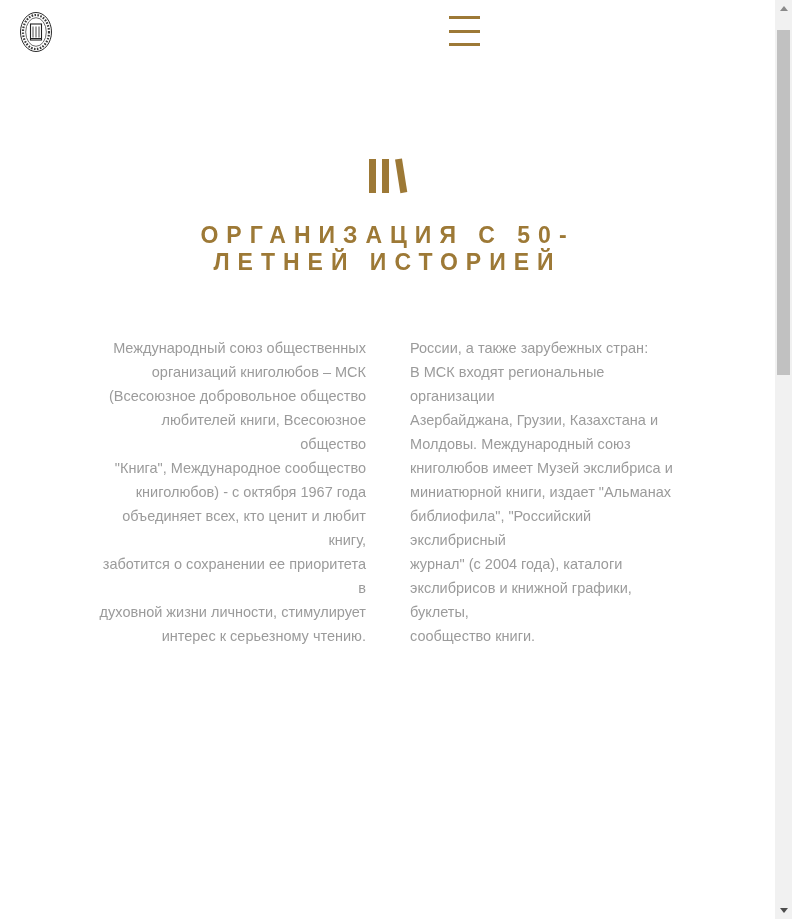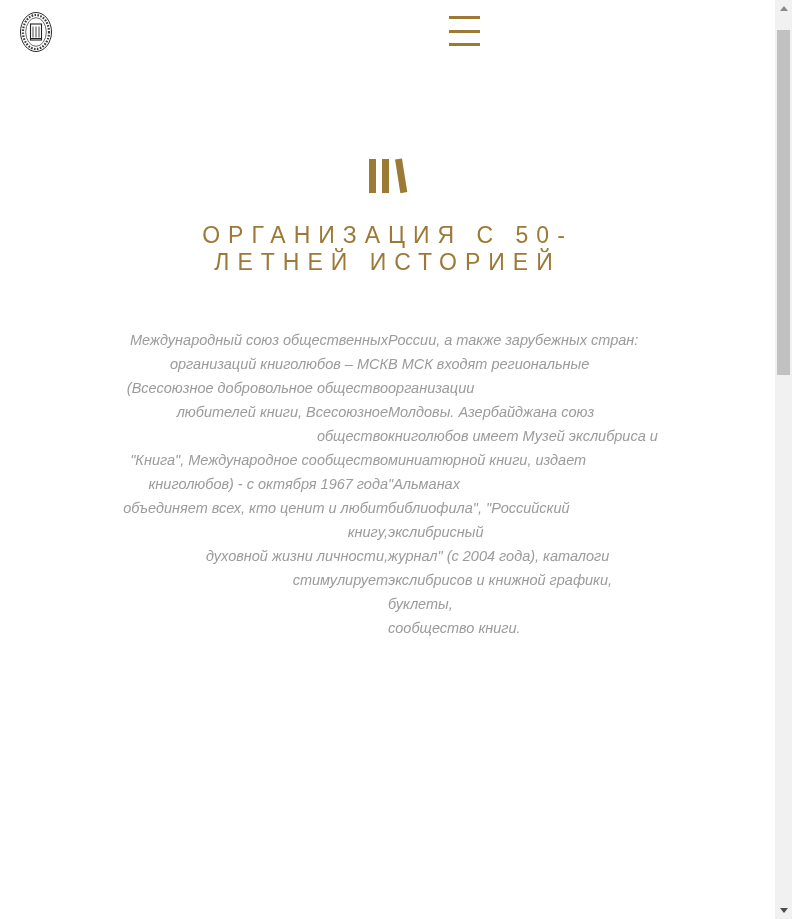--- a/index.html
+++ b/index.html
@@ -40,30 +40,30 @@
   .deco .book.leaning {
     transform: rotate(-9deg);
     transform-origin: top center;
   }
 
   
   .page-title {
     position: absolute; left: 0; top: 222px; width: 767px;
     margin: 0; padding-left: 8px; box-sizing: border-box;
     text-align: center;
-    font-size: 23px; font-weight: normal; line-height: 27px;
+    font-size: 23px; font-weight: bold; line-height: 27px;
     letter-spacing: 8px;
     color: #9d7936;
   }
   .page-title span { display: block; }
 
   
   .columns {
-    position: absolute; left: 93px; top: 328px; width: 590px;
-    display: flex; justify-content: center; font-style: italic;
+    position: absolute; left: 93px; top: 336px; width: 590px;
+    display: flex; justify-content: space-between;
   }
   .col {
     width: 273px;
     font-size: 14.5px; line-height: 24px;
     color: #9b9b9b;
   }
   .col.left  { text-align: right; }
   .col.right { text-align: left; }
 
   
@@ -134,26 +134,29 @@
 
   <div class="columns">
     <div class="col left">
         <div>Международный союз общественных</div>
         <div>организаций книголюбов – МСК</div>
         <div>(Всесоюзное добровольное общество</div>
         <div>любителей книги, Всесоюзное общество</div>
         <div>"Книга", Международное сообщество</div>
         <div>книголюбов) - с октября 1967 года</div>
         <div>объединяет всех, кто ценит и любит книгу,</div>
+        <div>заботится о сохранении ее приоритета в</div>
         <div>духовной жизни личности, стимулирует</div>
+        <div>интерес к серьезному чтению.</div>
       </div>
     <div class="col right">
         <div>России, а также зарубежных стран:</div>
         <div>В МСК входят региональные организации</div>
-        <div>Молдовы. Азербайджана союз</div>
+        <div>Азербайджана, Грузии, Казахстана и</div>
+        <div>Молдовы. Международный союз</div>
         <div>книголюбов имеет Музей экслибриса и</div>
         <div>миниатюрной книги, издает "Альманах</div>
         <div>библиофила", "Российский экслибрисный</div>
         <div>журнал" (с 2004 года), каталоги</div>
         <div>экслибрисов и книжной графики, буклеты,</div>
         <div>сообщество книги.</div>
       </div>
   </div>
 
   <div class="scrollbar">

